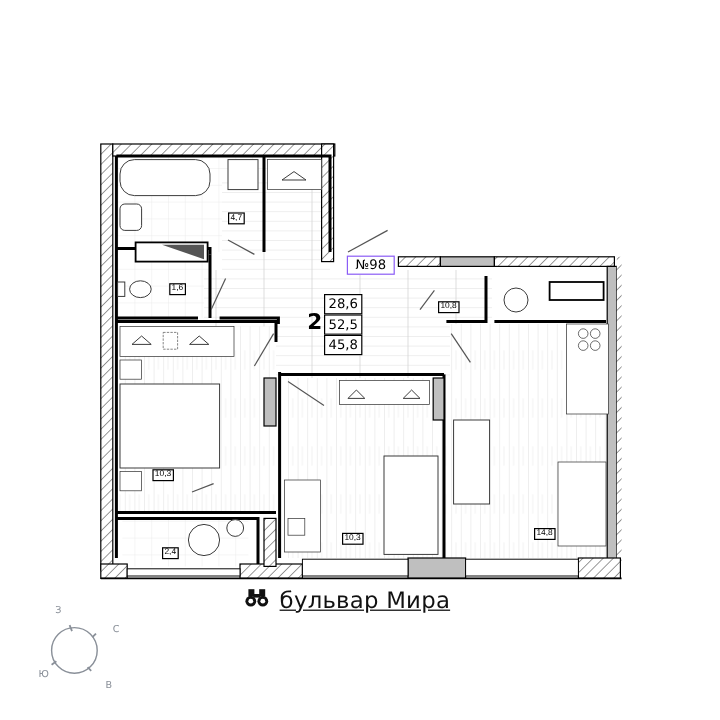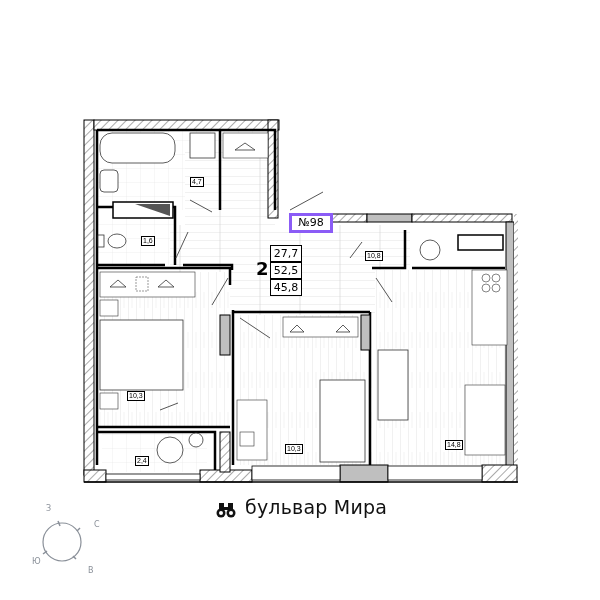--- a/index.html
+++ b/index.html
@@ -1,23 +1,23 @@
 <!DOCTYPE html>
 <html><head>
 <meta charset="utf-8">
 <style>
   html, body { margin:0; padding:0; background:#ffffff; }
   body { width:600px; height:600px; position:relative; overflow:hidden; font-family:"Liberation Sans", sans-serif; }
   #plan { position:absolute; left:0; top:0; width:600px; height:600px; }
   .lbl { position:absolute; font-family:"Liberation Sans", sans-serif; font-size:7px; color:#000; border:1px solid #000; background:#fff; padding:0 1px; line-height:8px; }
-  .title-wrap { position:absolute; left:215px; top:490px; height:28px; display:flex; align-items:flex-end; }
+  .title-wrap { position:absolute; left:203px; top:490px; height:28px; display:flex; align-items:flex-start;text-decoration:underline; }
   .title-text { font-family:"DejaVu Sans", sans-serif; font-size:19px; color:#111; margin-left:8px; letter-spacing:0.2px; }
   .compass { position:absolute; left:28px; top:502px; width:80px; height:80px; }
   .compass .cl { position:absolute; font-family:"DejaVu Sans", sans-serif; font-size:8px; color:#8a9099; }
-  .apt-no { position:absolute; left:289px; top:213px; width:38px; height:14px; border:3px solid #8b5cf6; background:#fff; font-size:11px; text-align:center; line-height:14px; font-family:"DejaVu Sans", sans-serif; }
+  .apt-no { position:absolute; left:289px; top:213px; width:38px; height:14px; border:1px solid #8b5cf6; background:#fff; font-size:11px; text-align:center; line-height:14px; font-family:"DejaVu Sans", sans-serif; }
   .rooms-count { position:absolute; left:256px; top:258px; font-family:"DejaVu Sans", sans-serif; font-weight:bold; font-size:18px; }
   .area-box { position:absolute; left:270px; width:30px; height:15px; border:1px solid #000; background:#fff; font-family:"DejaVu Sans", sans-serif; font-size:11px; text-align:center; line-height:15px; }
 </style>
 </head>
 <body>
 
 <svg id="plan" viewBox="0 0 600 600" xmlns="http://www.w3.org/2000/svg">
   <defs>
     <pattern id="hatch" patternUnits="userSpaceOnUse" width="6" height="6" patternTransform="rotate(45)">
       <rect width="6" height="6" fill="#fff"></rect>
@@ -136,21 +136,21 @@
   <rect x="465" y="385" width="40" height="70" fill="#fff" stroke="#333" stroke-width="0.6"></rect>
   <circle cx="430" cy="250" r="10" fill="#fff" stroke="#333" stroke-width="0.8"></circle>
   <rect x="458" y="235" width="45" height="15" fill="#fff" stroke="#000" stroke-width="1.5"></rect>
 
   <circle cx="170" cy="450" r="13" fill="#fff" stroke="#333" stroke-width="0.8"></circle>
   <circle cx="196" cy="440" r="7" fill="#fff" stroke="#333" stroke-width="0.8"></circle>
 </svg>
 
 <div class="apt-no">№98</div>
 <div class="rooms-count">2</div>
-<div class="area-box" style="top:245px;">27,7</div>
+<div class="area-box" style="top:245px;">28,6</div>
 <div class="area-box" style="top:262px;">52,5</div>
 <div class="area-box" style="top:279px;">45,8</div>
 
 <div class="lbl" style="left:190px;top:177px;">4,7</div>
 <div class="lbl" style="left:141px;top:236px;">1,6</div>
 <div class="lbl" style="left:365px;top:251px;">10,8</div>
 <div class="lbl" style="left:127px;top:391px;">10,3</div>
 <div class="lbl" style="left:285px;top:444px;">10,3</div>
 <div class="lbl" style="left:445px;top:440px;">14,8</div>
 <div class="lbl" style="left:135px;top:456px;">2,4</div>

